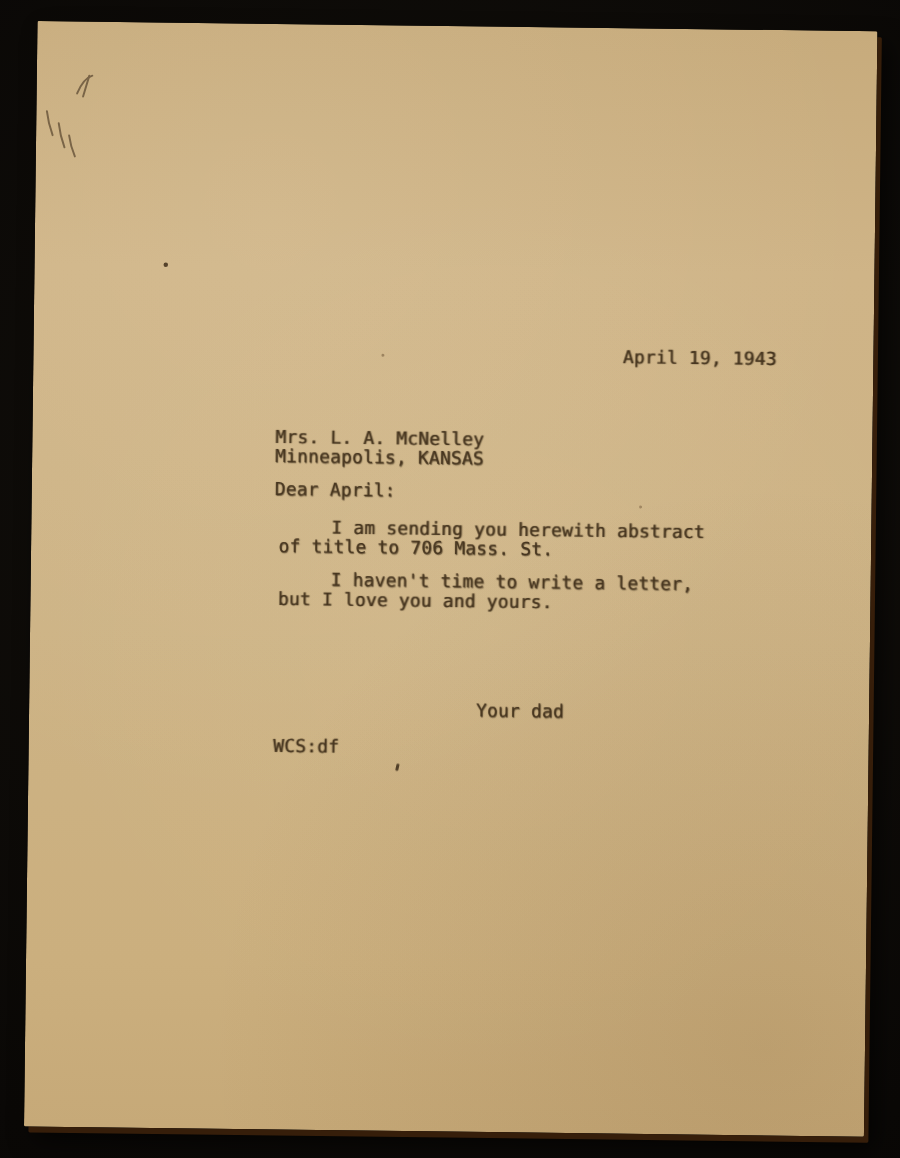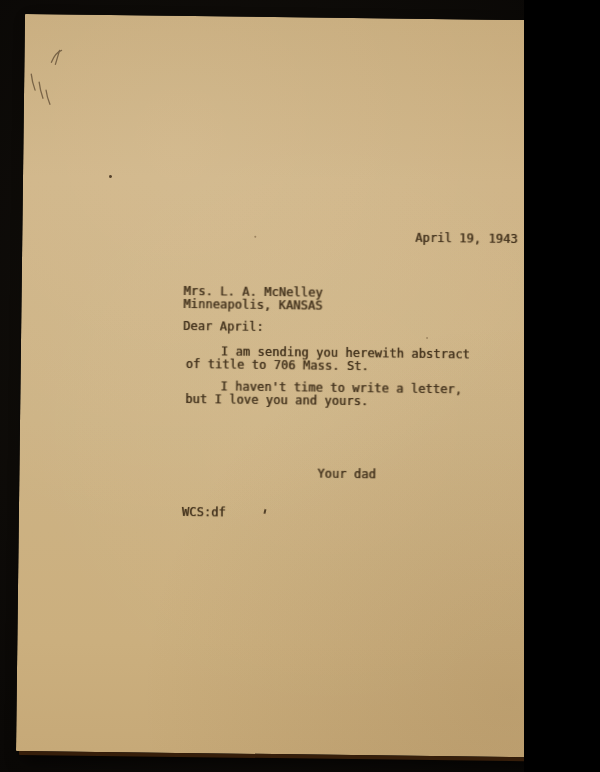--- a/index.html
+++ b/index.html
@@ -2,21 +2,21 @@
 <html><head>
 <meta charset="utf-8">
 <style>
   html, body {
     margin: 0;
     padding: 0;
     background: #000;
   }
   .stage {
     position: relative;
-    width: 524px;
+    width: 600px;
     height: 772px;
     overflow: hidden;
     background:
       radial-gradient(140% 120% at 50% 45%, #14110c 0%, #0a0806 55%, #030202 100%);
     font-family: "DejaVu Sans Mono", monospace;
   }
   .paper {
     position: absolute;
     left: 25px;
     top: 14px;
@@ -95,16 +95,16 @@
     <span class="tw" style="left:162px; top:304px;">Dear April:</span>
 
     <span class="tw" style="left:200px; top:329px;">I am sending you herewith abstract</span>
     <span class="tw" style="left:165px; top:342px;">of title to 706 Mass. St.</span>
 
     <span class="tw" style="left:200px; top:364px;">I haven't time to write a letter,</span>
     <span class="tw" style="left:165px; top:377px;">but I love you and yours.</span>
 
     <span class="tw" style="left:298px; top:418px;margin-top:32px;">Your dad</span>
 
-    <span class="tw" style="left:163px; top:490px;">WCS:df</span>
+    <span class="tw" style="left:163px; top:475px;">WCS:df</span>
 
   </div>
 </div>
 
 </body></html>

